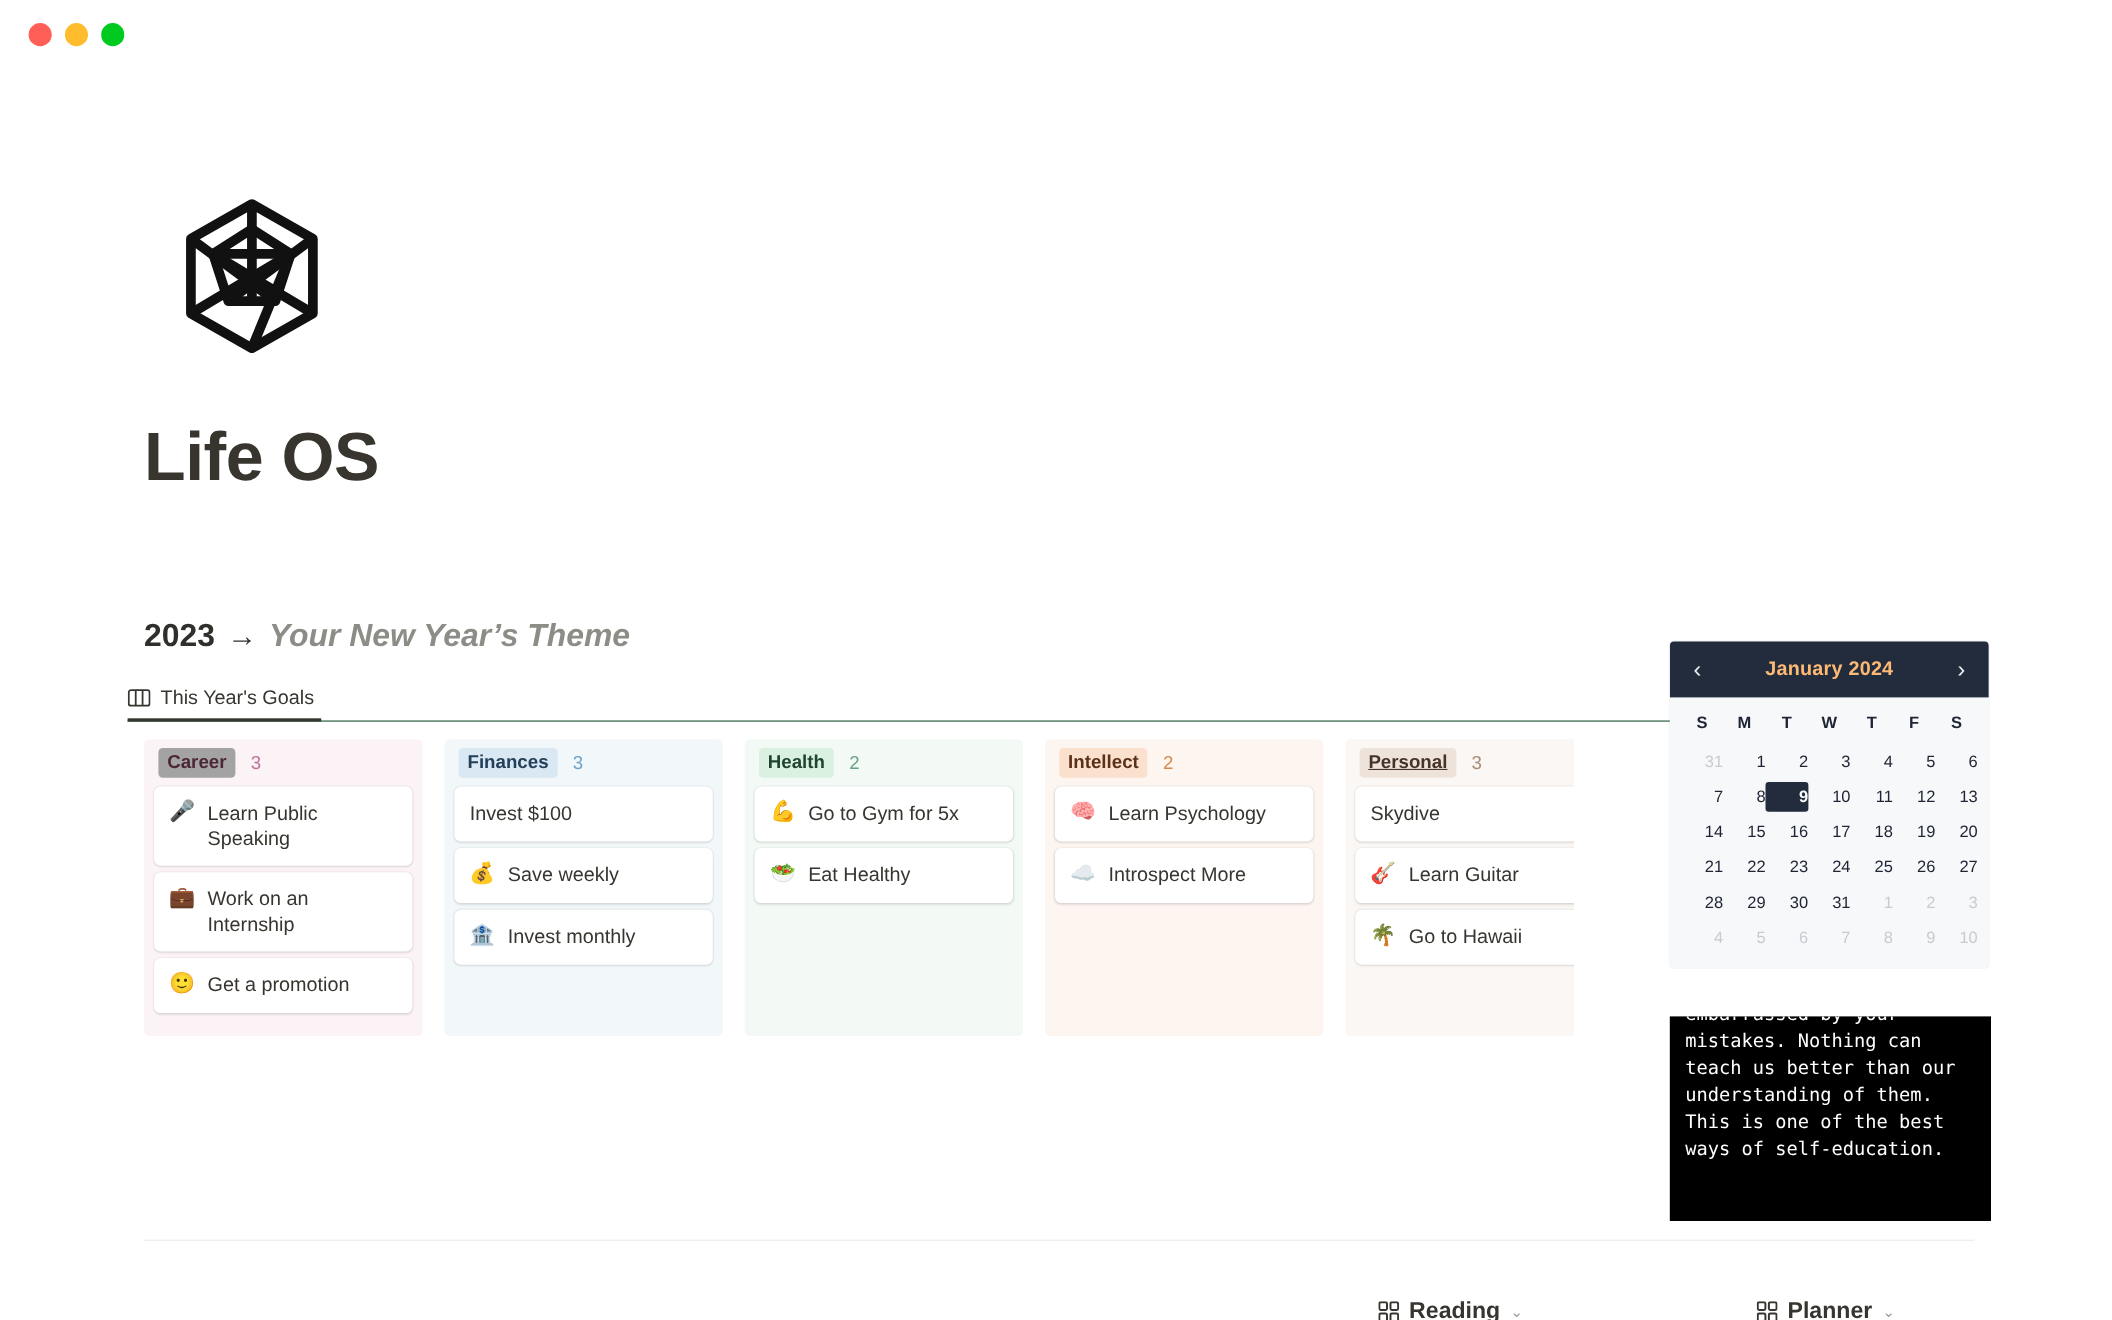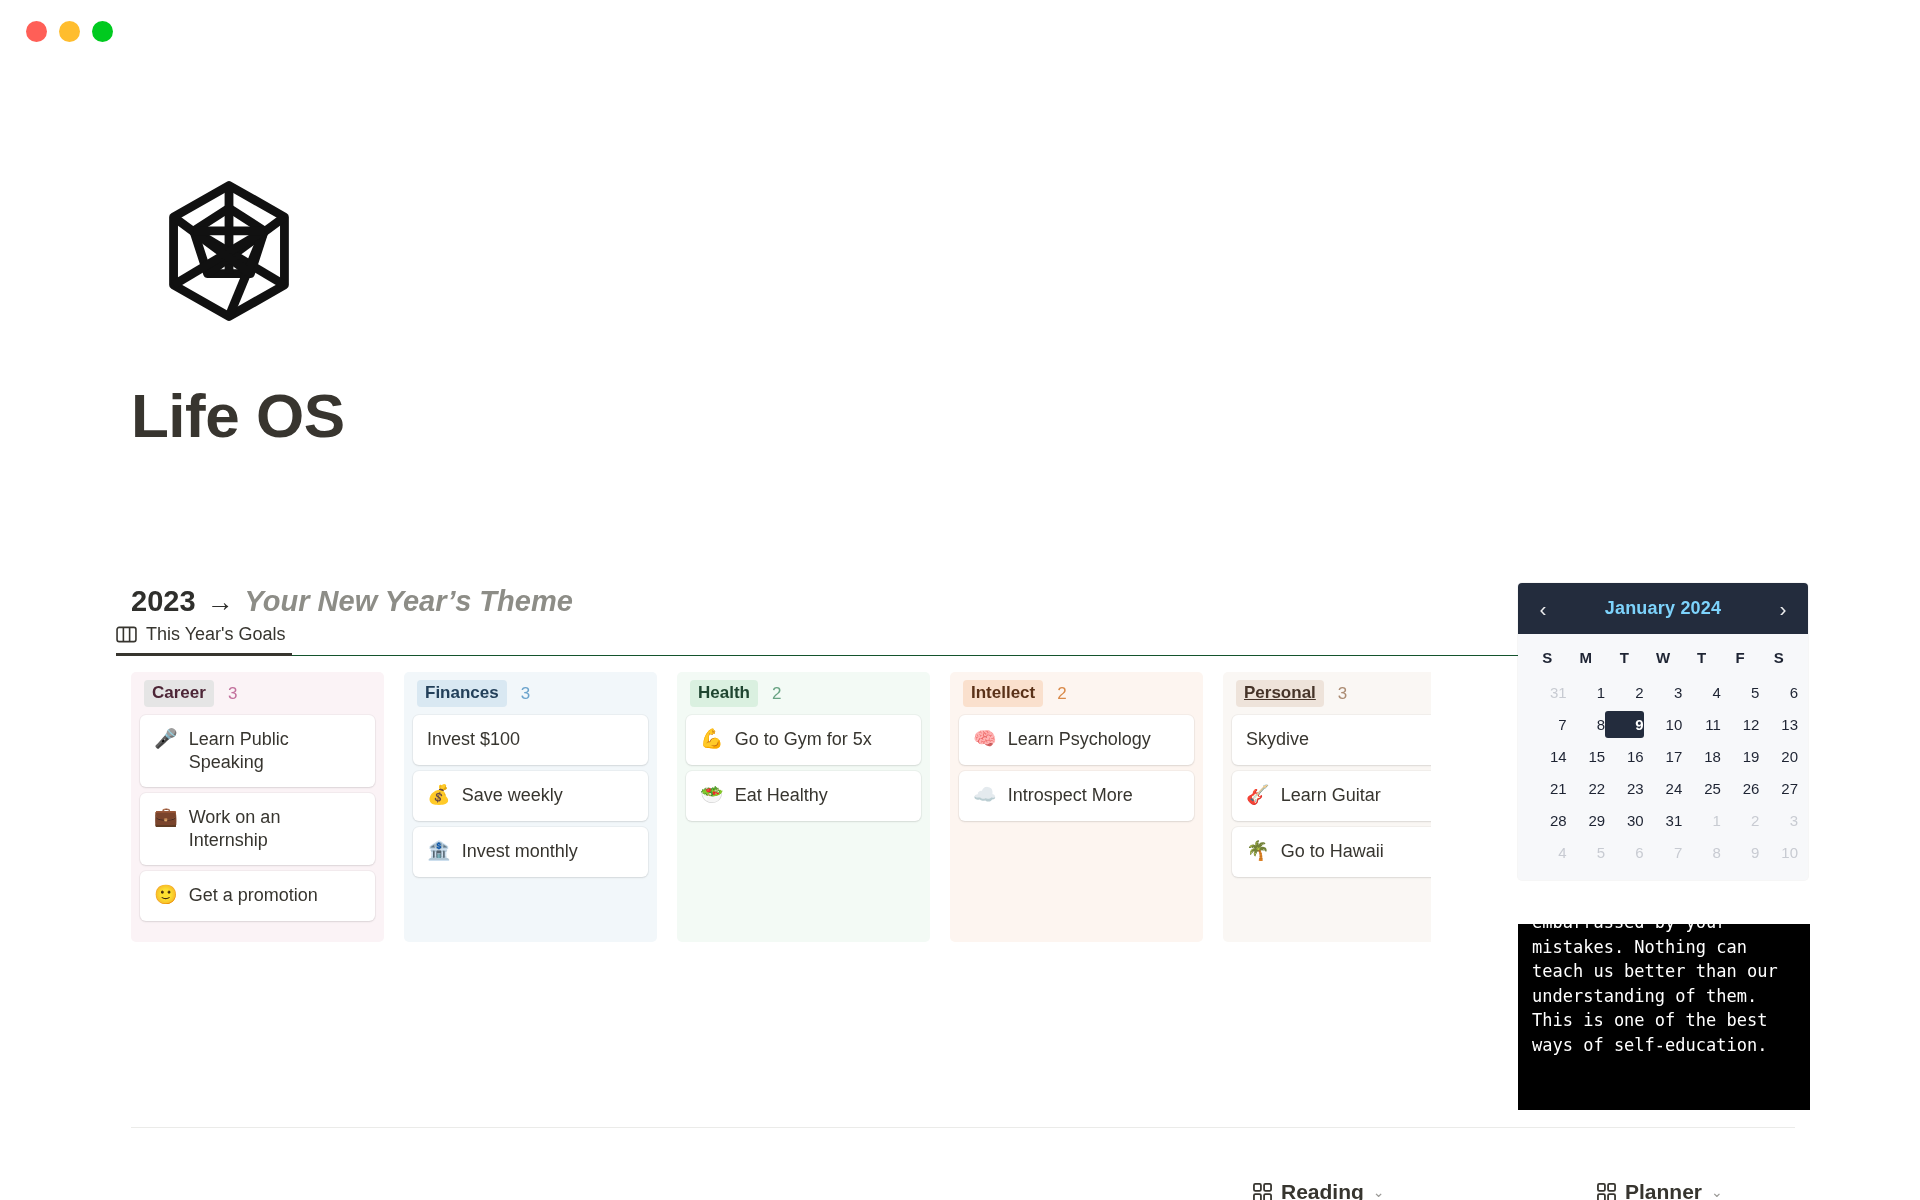--- a/index.html
+++ b/index.html
@@ -63,21 +63,20 @@
   .theme-line {
     position: absolute;
     left: 131px;
     top: 500px;
     font-size: 29px;
     font-weight: 700;
     white-space: nowrap;
     display: flex;
     align-items: baseline;
     gap: 11px;
-    margin-top: 23px;
   }
   .theme-year { color: #2f2f2c; font-weight: 700; }
   .theme-arrow { color: #2f2f2c; font-weight: 700; font-size: 27px; }
   .theme-text {
     color: #8d8d87;
     font-style: italic;
     font-weight: 700;
   }
 
   
@@ -148,21 +147,21 @@
     font-size: 18px;
     line-height: 1.28;
     color: #37352f;
     min-height: 50px;
   }
   .card .emo { font-size: 19px; line-height: 1.2; flex: 0 0 auto; }
   .card .txt { flex: 1 1 auto; }
 
   
   .col.career    { background: #fbf3f6; }
-  .col.career    .chip  { background: #e5e5e5; color: #4d2637; }
+  .col.career    .chip  { background: #a3a3a3; color: #4d2637; }
   .col.career    .count { color: #c2709c; }
   .col.finances  { background: #f2f7fa; }
   .col.finances  .chip  { background: #d9e8f2; color: #23405a; }
   .col.finances  .count { color: #6ba3cc; }
   .col.health    { background: #f3faf5; }
   .col.health    .chip  { background: #daf0e0; color: #1f4530; }
   .col.health    .count { color: #69a383; }
   .col.intellect { background: #fdf5f0; }
   .col.intellect .chip  { background: #fae0cd; color: #5a3118; }
   .col.intellect .count { color: #d98a4a; }
@@ -191,21 +190,21 @@
   }
   .cal-nav {
     color: #ffffff;
     font-size: 21px;
     line-height: 1;
     width: 22px;
     text-align: center;
     opacity: 0.92;
   }
   .cal-title {
-    color: #7dd3fc;
+    color: #fdba74;
     font-size: 18px;
     font-weight: 700;
     letter-spacing: 0.2px;
   }
   .cal-body { padding: 9px 10px 14px 10px; }
   .cal-grid {
     display: grid;
     grid-template-columns: repeat(7, 1fr);
     row-gap: 5px;
   }

